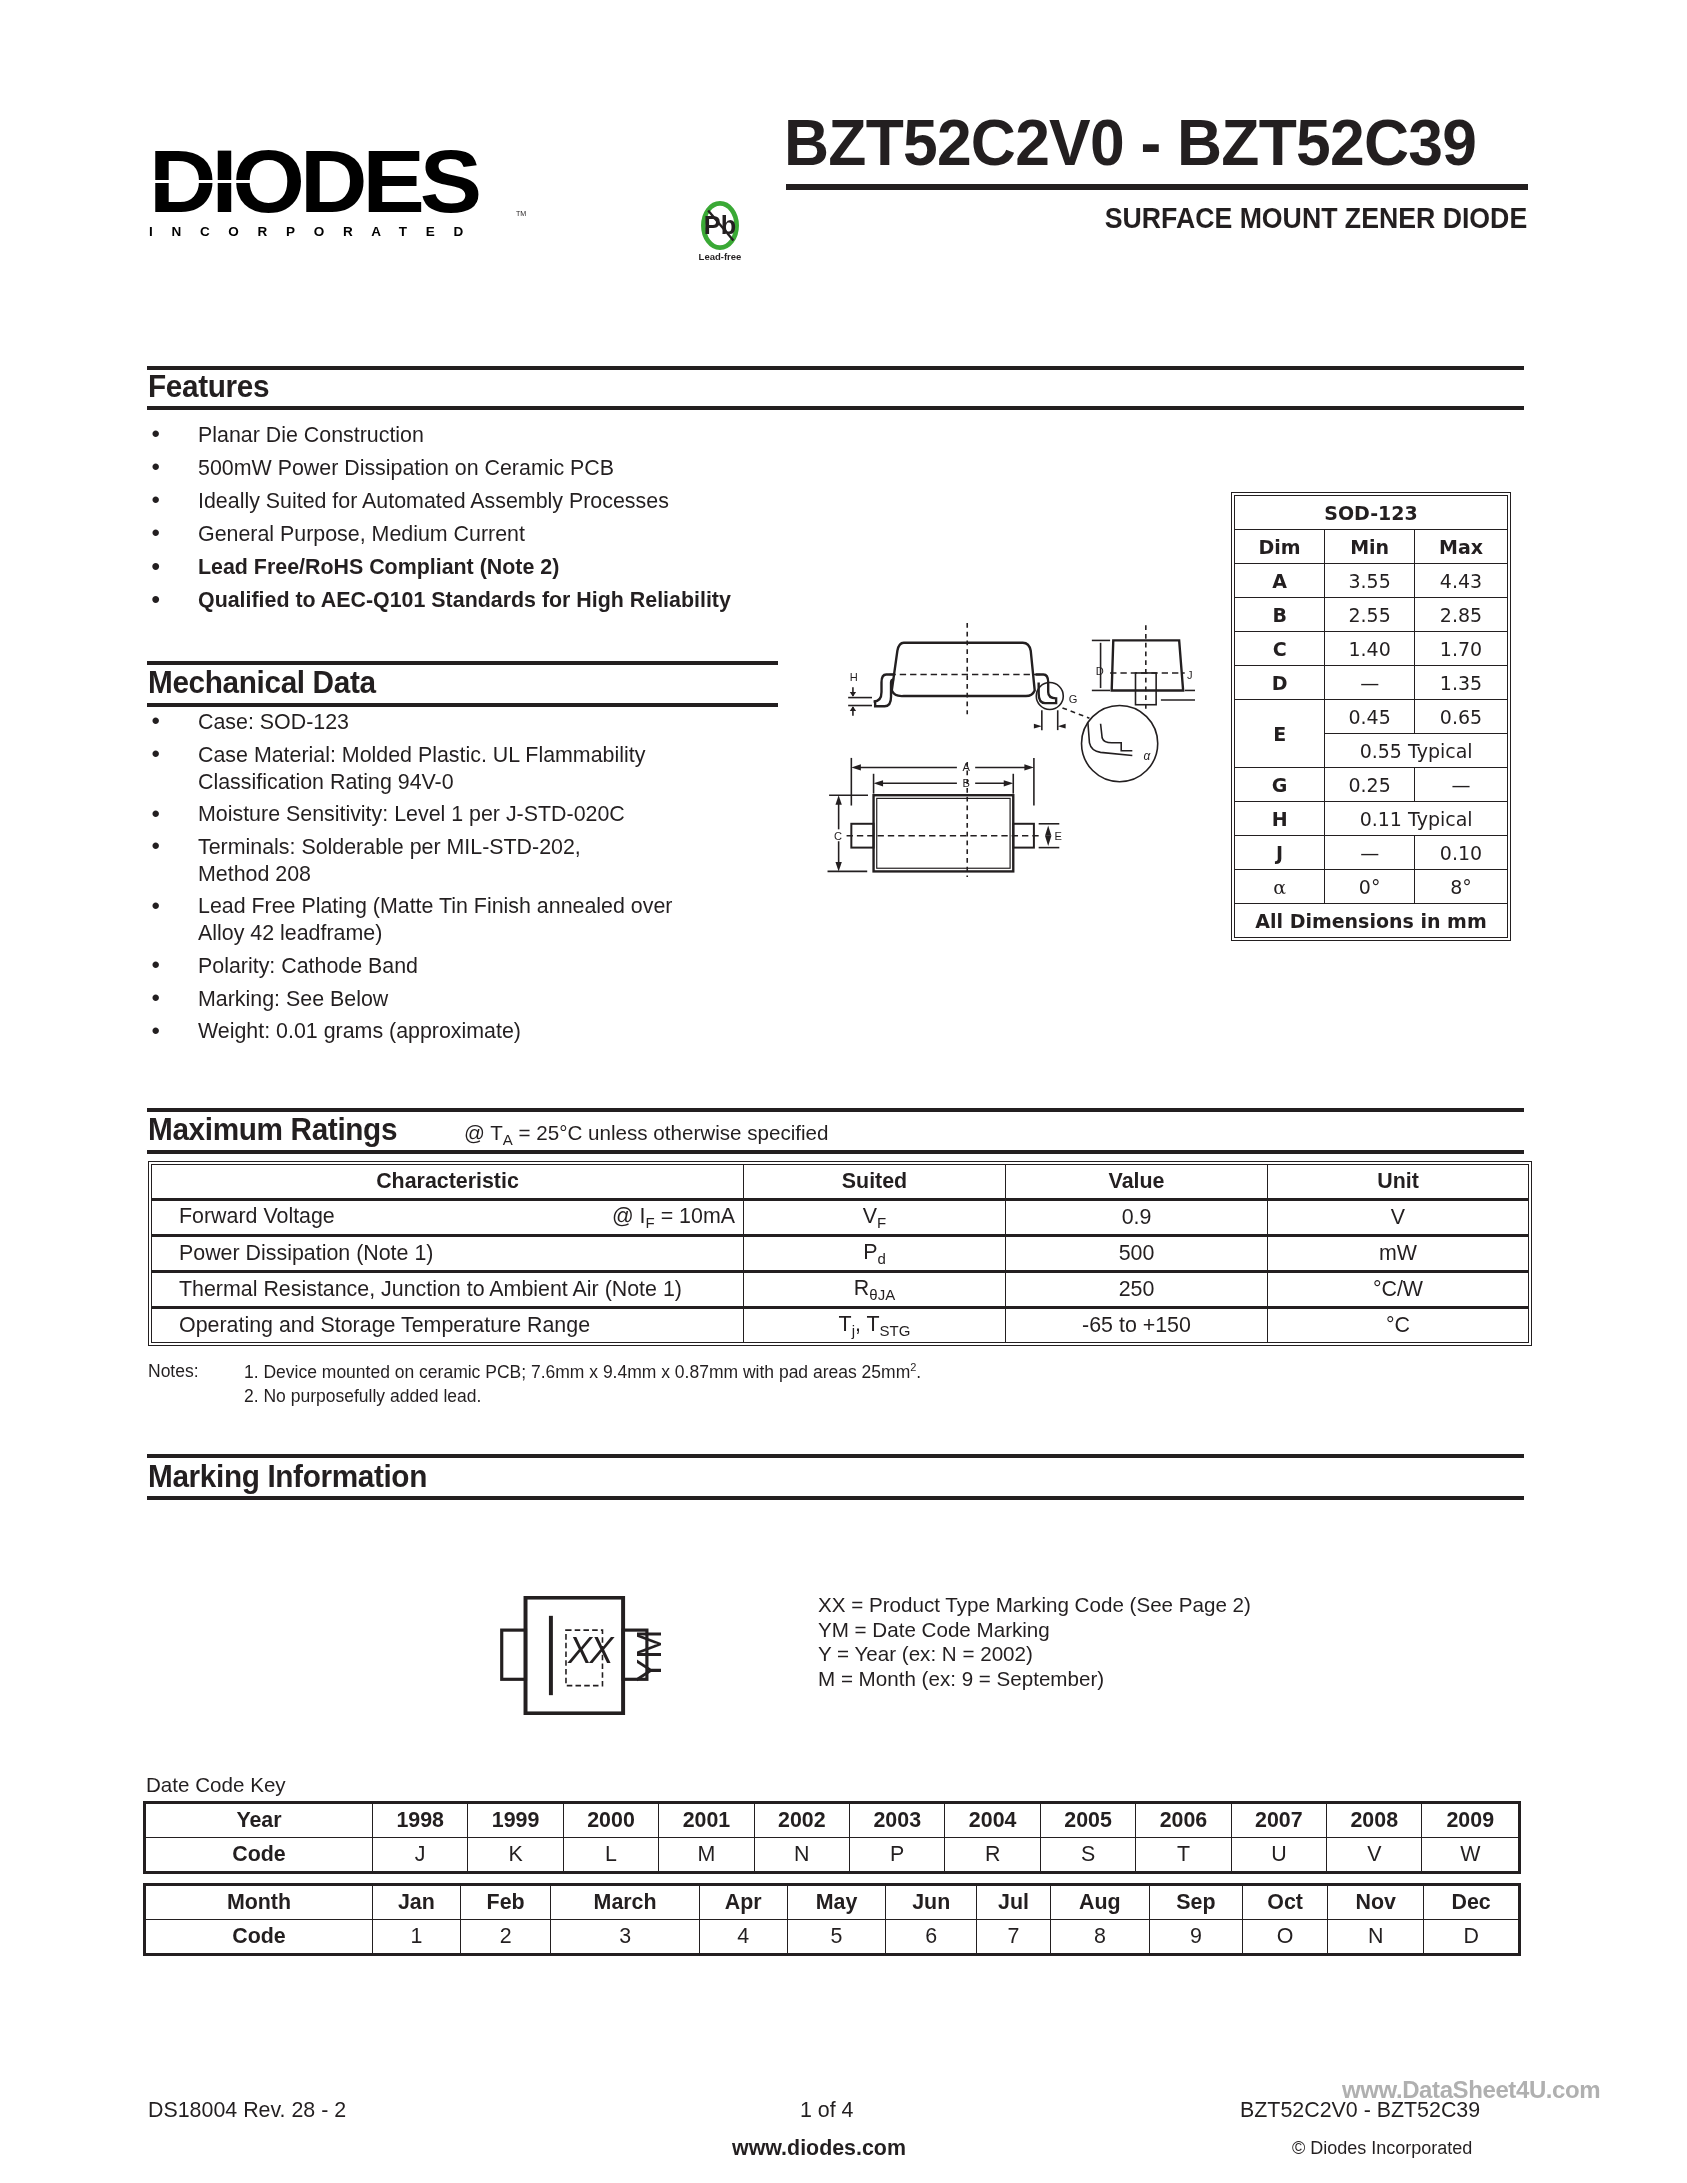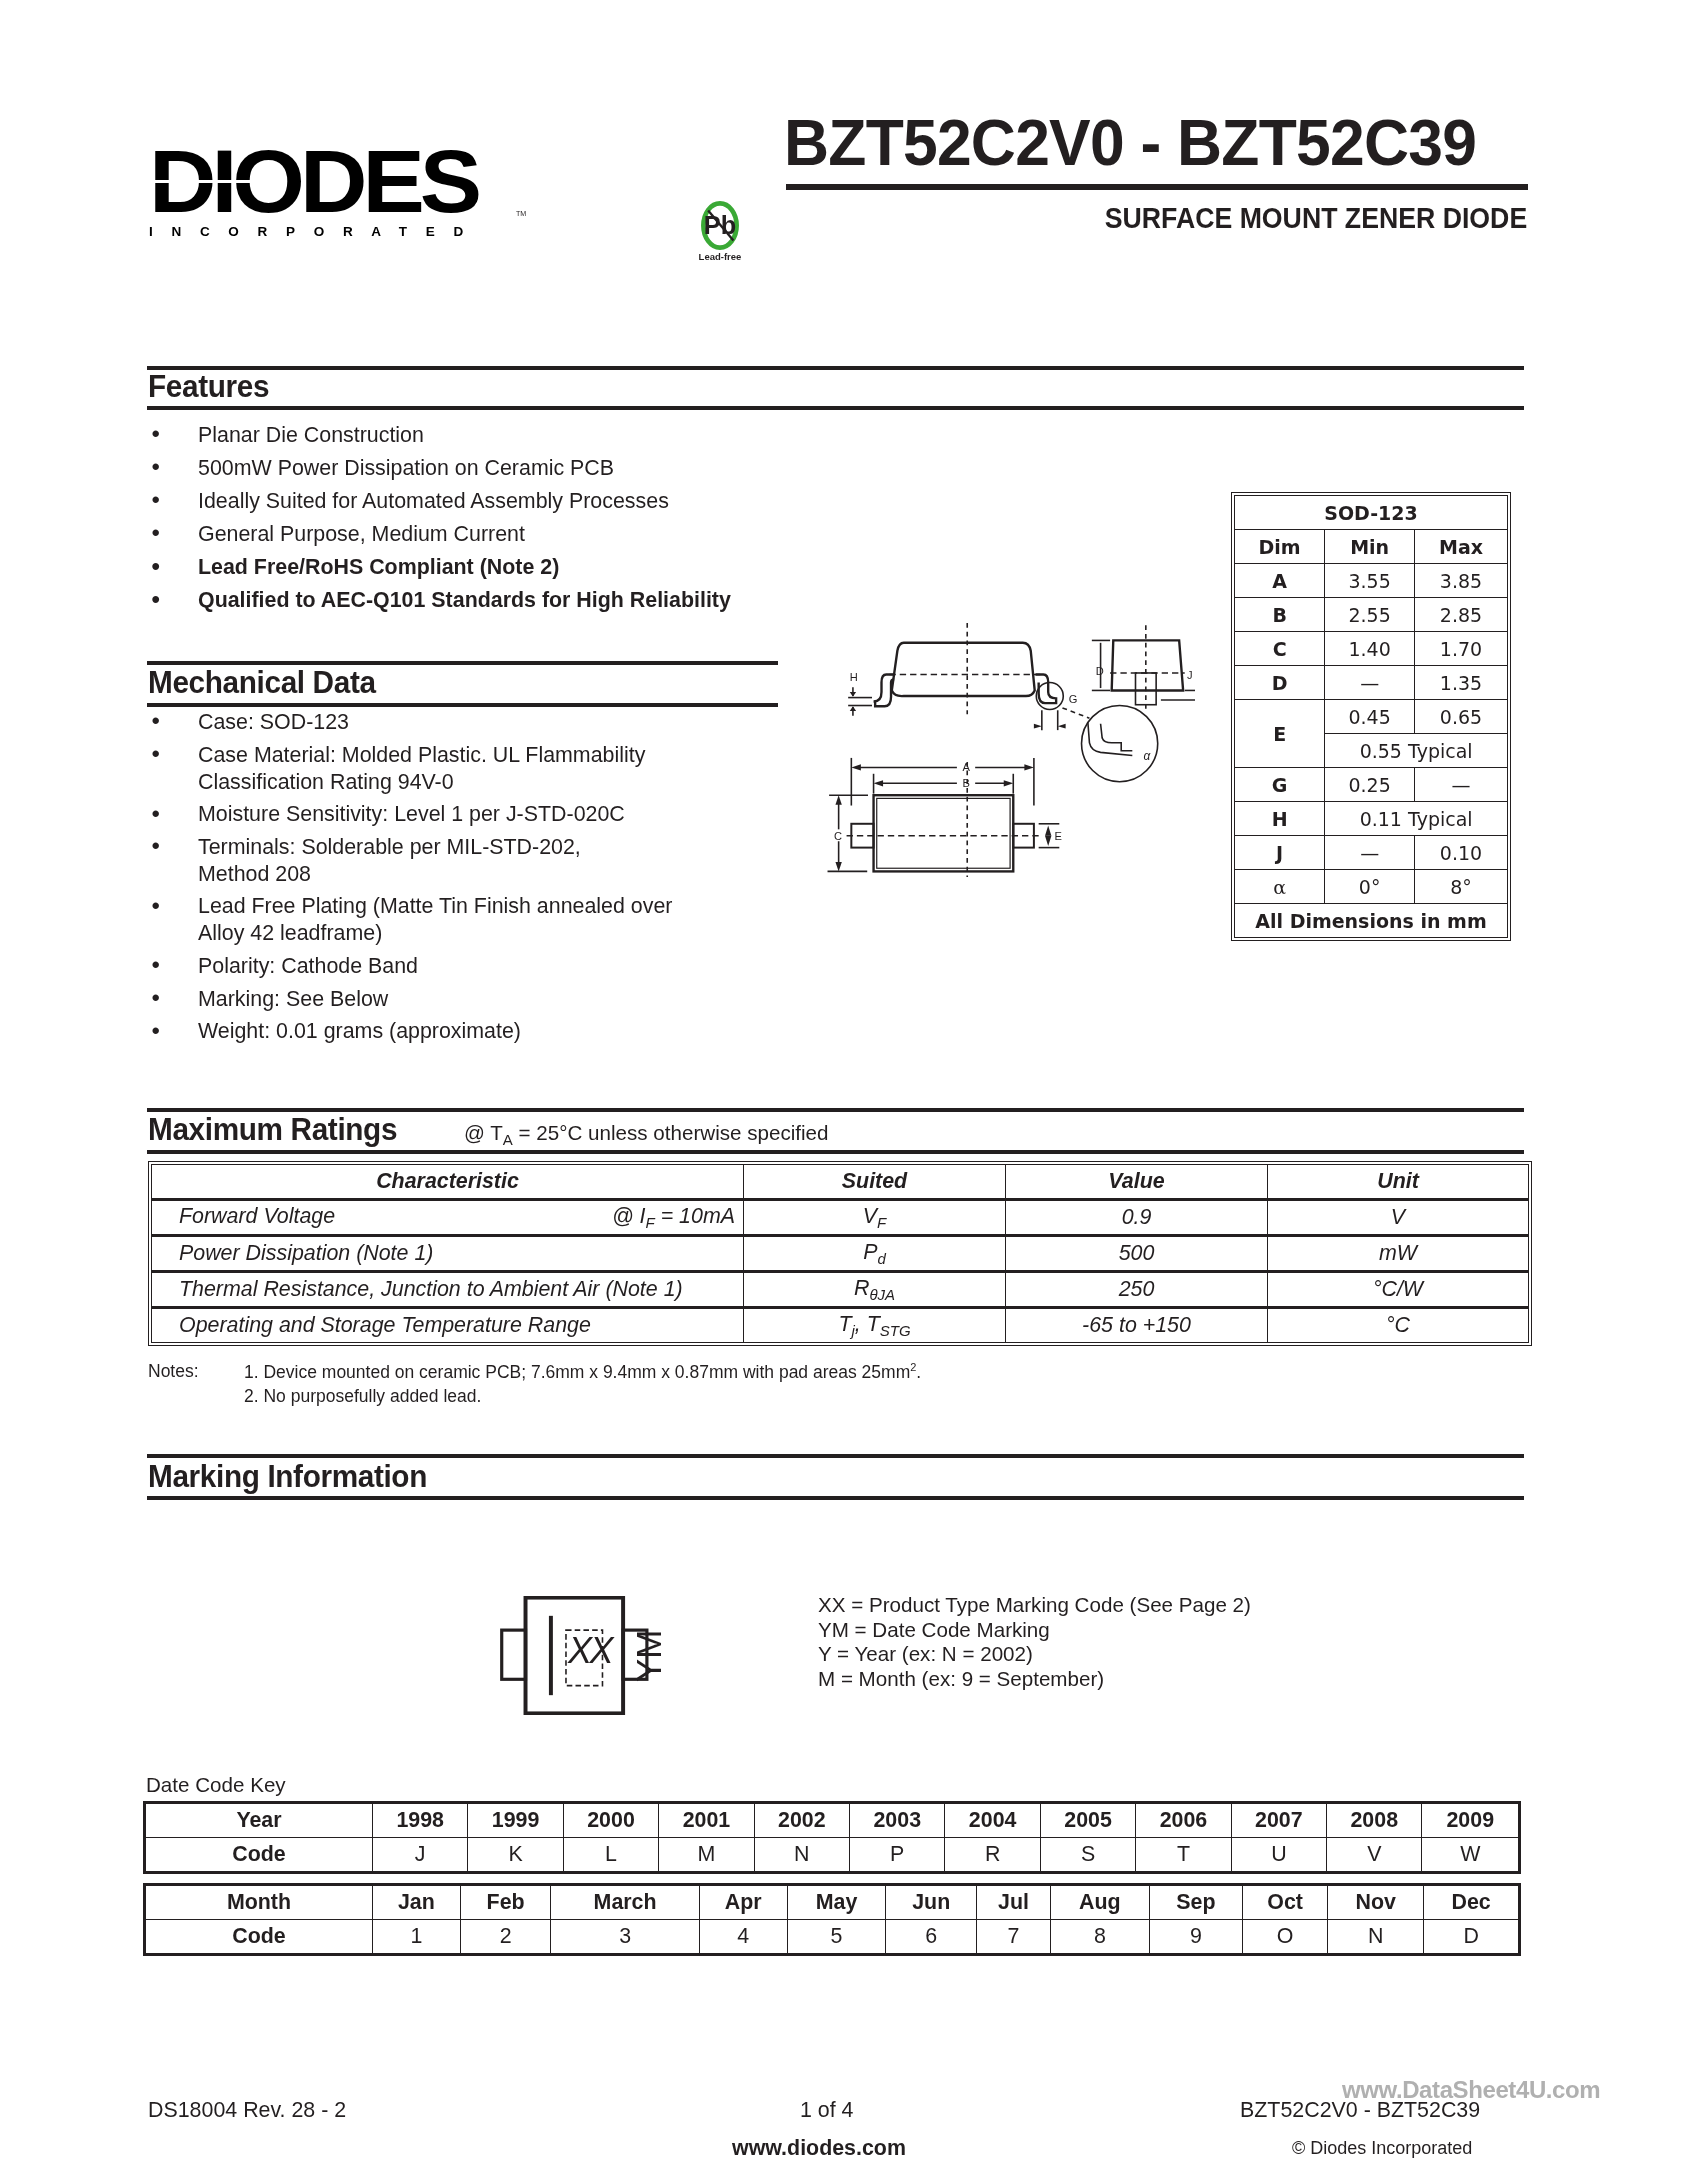--- a/index.html
+++ b/index.html
@@ -17,21 +17,21 @@
   .sod { position:absolute; left:1231px; top:492px; width:272px; border:4px double #231f20; border-width:4.8px; border-style:double; }
   .sod table { border-collapse:collapse; width:100%; font-family:"DejaVu Sans", sans-serif; font-size:19px; }
   .sod td { border:1.6px solid #231f20; text-align:center; height:33px; padding:0; }
   .sod tr:first-child td { border-top:none; }
   .sod td:first-child { border-left:none; }
   .sod td:last-child { border-right:none; }
   .sod tr:last-child td { border-bottom:none; }
 
   
   .ratings { position:absolute; left:148px; top:1161px; width:1376px; border:4.8px double #231f20; }
-  .ratings table { border-collapse:collapse; width:100%; font-size:21.4px;font-style:italic; }
+  .ratings table { border-collapse:collapse; width:100%; font-size:21.4px; }
   .ratings td { border:1.6px solid #231f20; height:33px; padding:0 8px; }
   .ratings tr + tr td { border-top:3.2px solid #231f20; }
   .ratings td.c { text-align:center; }
   .ratings tr:first-child td { border-top:none; }
   .ratings td:first-child { border-left:none; }
   .ratings td:last-child { border-right:none; }
   .ratings tr:last-child td { border-bottom:none; }
   .sub { font-size:15px; vertical-align:-4.8px; }
 
   
@@ -180,21 +180,21 @@
           <td colspan="3" class="bold">SOD-123</td>
         </tr>
     <tr>
       <td class="bold" style="width:33%;">Dim</td>
       <td class="bold" style="width:33%;">Min</td>
       <td class="bold">Max</td>
     </tr>
     <tr>
           <td class="bold">A</td>
           <td>3.55</td>
-          <td>3.85</td>
+          <td>4.43</td>
         </tr>
     <tr>
           <td class="bold">B</td>
           <td>2.55</td>
           <td>2.85</td>
         </tr>
     <tr>
           <td class="bold">C</td>
           <td>1.40</td>
           <td>1.70</td>

